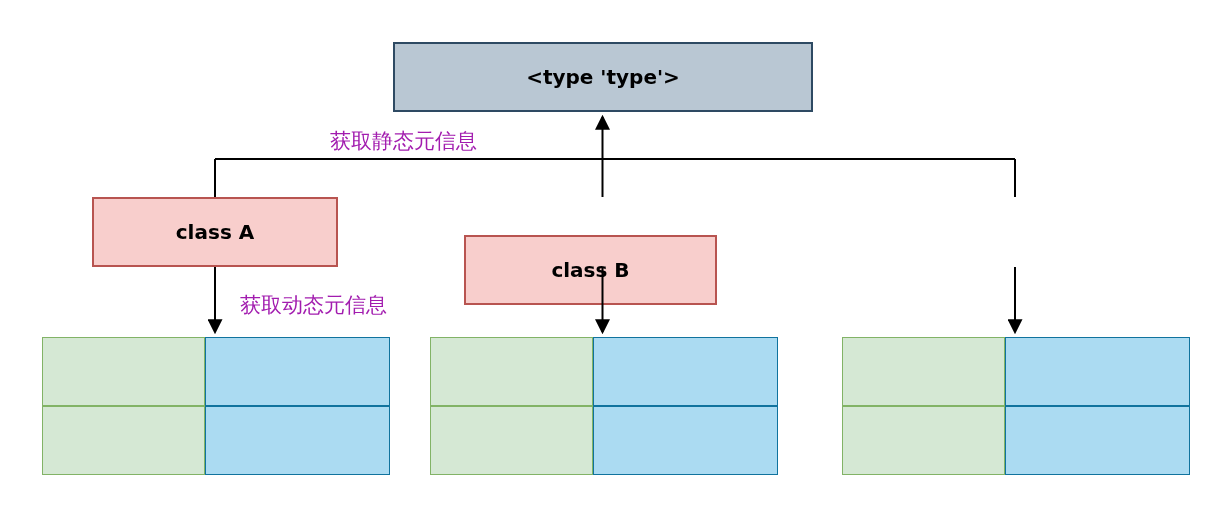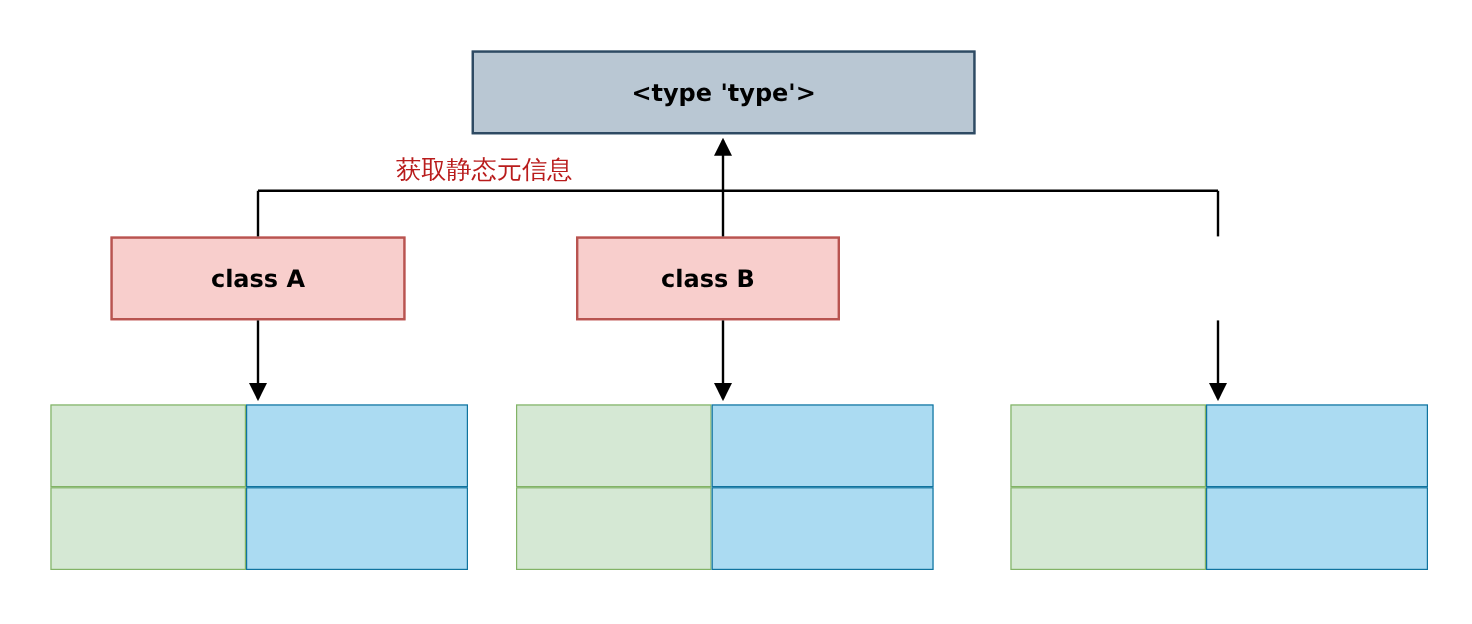--- a/index.html
+++ b/index.html
@@ -31,27 +31,27 @@
     background: var(--root-fill, #b9c7d3);
     border: 2px solid var(--root-border, #2e4a63);
   }
   .class-node {
     top: 197px; height: 70px;
     background: var(--class-fill, #f8cecc);
     border: 2px solid var(--class-border, #b85450);
     align-items: center;
   }
   .class-a { left: 92px;  width: 246px; }
-  .class-b { left: 480px; width: 220px; }
+  .class-b { left: 464px; width: 253px; margin-top: 38px; }
   .class-c { left: 892px; width: 248px; }
 
   .edge-label {
     position: absolute;
     font-size: 21px;
-    color: #b91c1c;
+    color: #a21caf;
     white-space: nowrap;
   }
   .label-static  { left: 330px; top: 127px; }
   .label-dynamic { left: 240px; top: 291px; }
 
   .meta-table {
     position: absolute;
     top: 337px;
     width: 348px; height: 138px;
     display: grid;
@@ -99,20 +99,21 @@
   </div>
 
   <div class="node class-node class-a">
     <span>class A</span>
   </div>
   <div class="node class-node class-b">
     <span>class B</span>
   </div>
 
   <div class="edge-label label-static">获取静态元信息</div>
+  <div class="edge-label label-dynamic">获取动态元信息</div>
 
   <div class="meta-table table-a">
     <div class="cell green"></div>
     <div class="cell blue"></div>
     <div class="cell green"></div>
     <div class="cell blue"></div>
   </div>
   <div class="meta-table table-b">
     <div class="cell green"></div>
     <div class="cell blue"></div>

